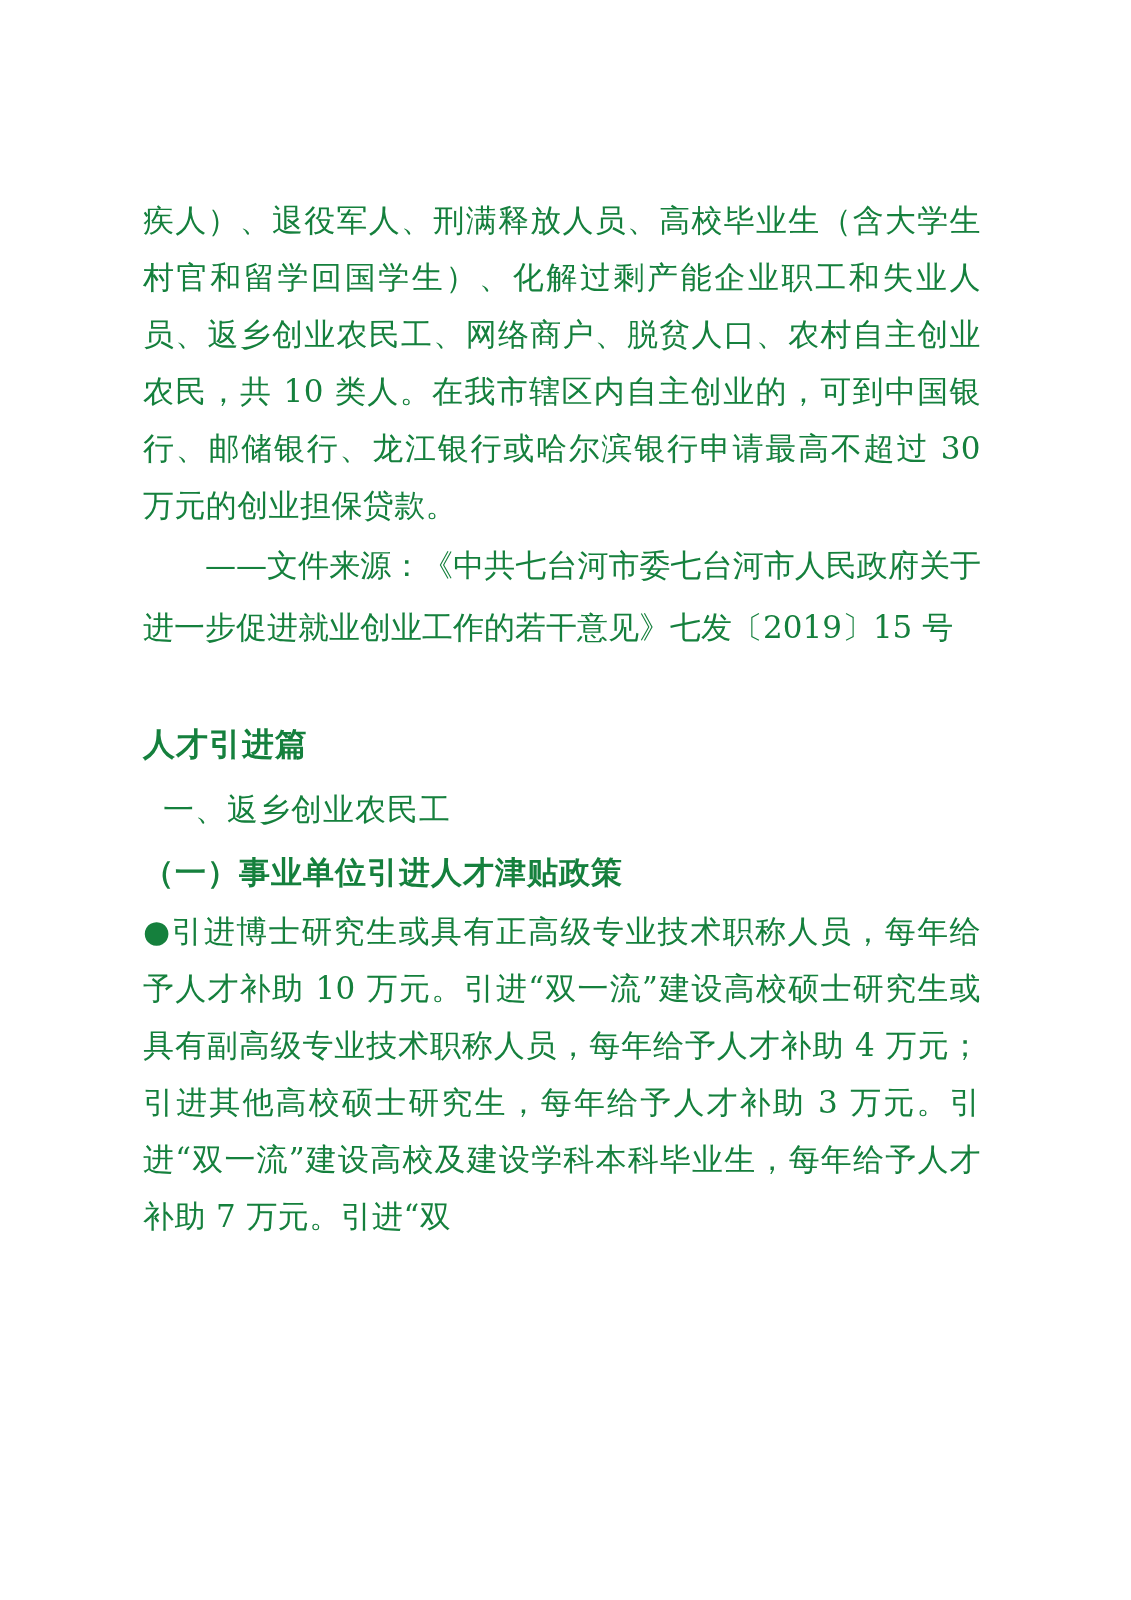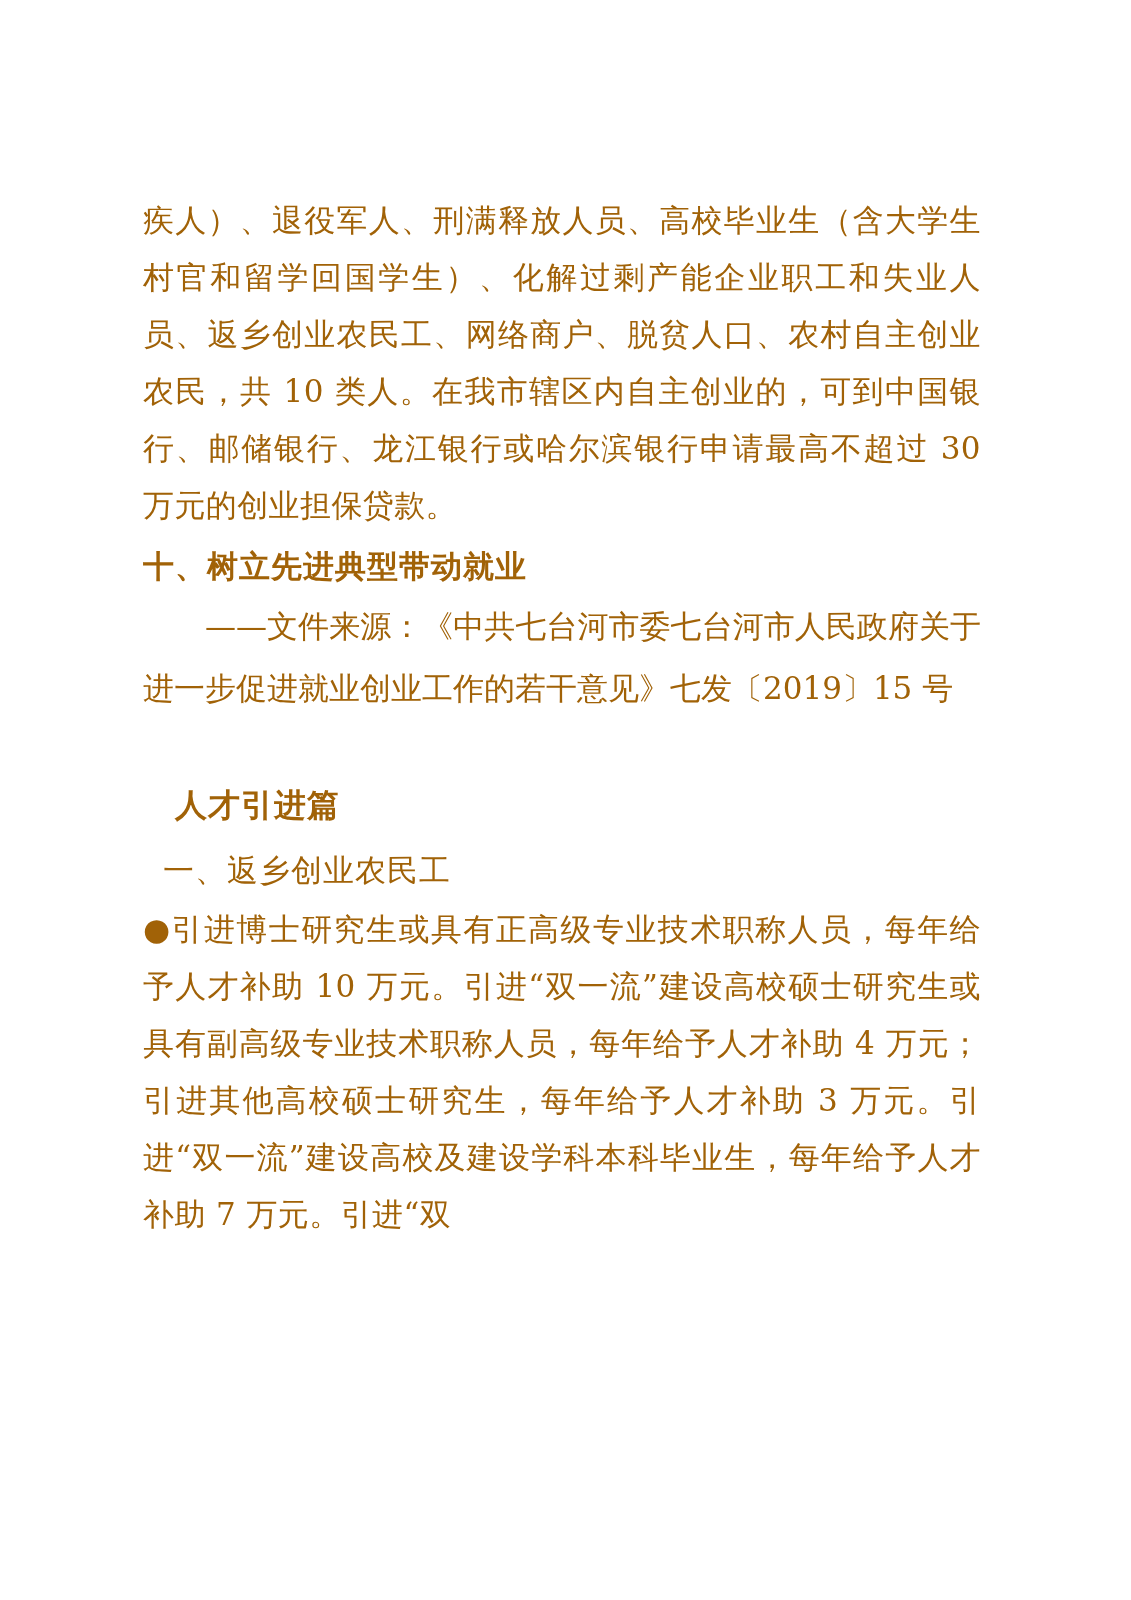--- a/index.html
+++ b/index.html
@@ -8,21 +8,21 @@
     background: #ffffff;
   }
   .page {
     position: relative;
     width: 1131px;
     height: 1600px;
     background: #ffffff;
     margin: 0 auto;
     overflow: hidden;
     font-family: "DejaVu Serif", "Liberation Serif", serif;
-    color: #a16207;
+    color: #15803d;
   }
   .content {
     position: absolute;
     left: 143px;
     top: 192px;
     width: 838px;
   }
   p, h2, h3, h4 {
     margin: 0;
     padding: 0;
@@ -52,21 +52,20 @@
     text-justify: inter-ideograph;
     text-indent: 62px;
   }
   .chapter-title {
     font-family: "DejaVu Sans", "Liberation Sans", sans-serif;
     font-size: 32px;
     font-weight: bold;
     line-height: 57px;
     margin-top: 58px;
     letter-spacing: 1px;
-    margin-left: 32px;
   }
   .sub-title-1 {
     font-size: 31px;
     line-height: 57px;
     margin-top: 8px;
     text-indent: 20px;
     letter-spacing: 1px;
   }
   .sub-title-2 {
     font-size: 31px;
@@ -80,26 +79,26 @@
   }
 </style>
 </head>
 <body>
 
 <div class="page">
   <div class="content">
 
     <p class="body-text">疾人）、退役军人、刑满释放人员、高校毕业生（含大学生村官和留学回国学生）、化解过剩产能企业职工和失业人员、返乡创业农民工、网络商户、脱贫人口、农村自主创业农民，共 10 类人。在我市辖区内自主创业的，可到中国银行、邮储银行、龙江银行或哈尔滨银行申请最高不超过 30 万元的创业担保贷款。</p>
 
-    <h3 class="section-head">十、树立先进典型带动就业</h3>
 
 
     <p class="source-block">——文件来源：《中共七台河市委七台河市人民政府关于进一步促进就业创业工作的若干意见》七发〔2019〕15 号</p>
 
     <h2 class="chapter-title">人才引进篇</h2>
 
     <h3 class="sub-title-1">一、返乡创业农民工</h3>
 
+    <h4 class="sub-title-2">（一）事业单位引进人才津贴政策</h4>
 
     <p class="body-text indent-bullet para-gap">●引进博士研究生或具有正高级专业技术职称人员，每年给予人才补助 10 万元。引进“双一流”建设高校硕士研究生或具有副高级专业技术职称人员，每年给予人才补助 4 万元；引进其他高校硕士研究生，每年给予人才补助 3 万元。引进“双一流”建设高校及建设学科本科毕业生，每年给予人才补助 7 万元。引进“双</p>
 
   </div>
 </div>
 
 </body></html>

